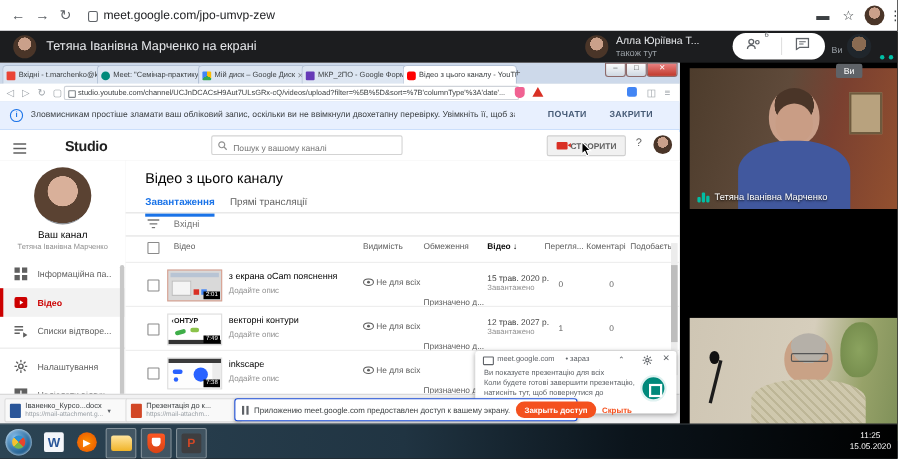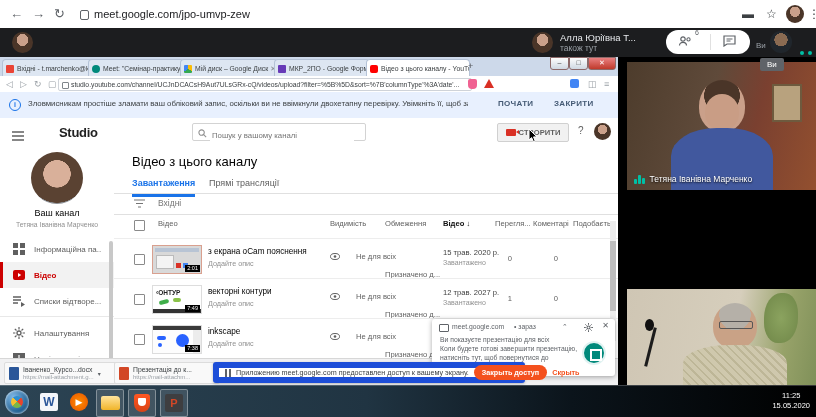--- a/index.html
+++ b/index.html
@@ -77,21 +77,21 @@
   #tab-live{left:95px;color:#606060;}
   .hline{position:absolute;left:0;width:504px;border-top:1px solid #e0e0e0;}
   #filter-label{left:44px;top:52px;font-size:8.5px;color:#757575;}
   .th{position:absolute;top:73px;font-size:7.6px;color:#606060;}
   .checkbox{width:9px;height:9px;border:1.5px solid #8a8a8a;border-radius:1px;}
   .vrow{position:absolute;left:0;width:504px;height:40px;border-top:1px solid #ededed;}
   .thumb{position:absolute;left:38px;top:6px;width:48px;height:27px;background:#e8e8e8;overflow:hidden;}
   .dur{position:absolute;right:1px;bottom:1px;background:#000;color:#fff;font-size:5.5px;padding:0 2px;line-height:7px;}
   .vtitle{position:absolute;left:94px;top:8px;width:108px;font-size:8.2px;color:#030303;white-space:nowrap;overflow:hidden;}
   .vdesc{position:absolute;left:94px;top:20px;font-size:7.2px;color:#909090;}
-  .cvis{position:absolute;left:216px;top:13px;font-size:7.6px;color:#606060;display:flex;gap:16px;align-items:center;}
+  .cvis{position:absolute;left:216px;top:13px;font-size:7.6px;color:#606060;display:flex;gap:2px;align-items:center;}
   .crest{position:absolute;left:271px;top:31px;font-size:7.6px;color:#606060;}
   .cdate{position:absolute;left:329px;top:9px;font-size:7.6px;color:#404040;}
   .cdatesub{position:absolute;left:329px;top:20px;font-size:7px;color:#909090;}
   .cviews{position:absolute;left:384px;top:15px;width:14px;text-align:right;font-size:7.6px;color:#606060;}
   .ccomm{position:absolute;left:430px;top:15px;width:14px;text-align:right;font-size:7.6px;color:#606060;}
   #content-scroll{left:496px;top:75px;width:6px;height:120px;background:#ececec;}
   #content-scroll div{width:6px;height:70px;background:#bdbdbd;margin-top:20px;}
   
   #popup{left:432px;top:262px;width:183px;height:57px;background:#fff;border-radius:3px;
     box-shadow:0 1px 5px rgba(0,0,0,.35);z-index:30;}
@@ -100,21 +100,21 @@
   #pop-circle{position:absolute;right:9px;top:22px;width:24px;height:24px;border-radius:50%;background:#00897b;
     border:2px solid #e0f2f1;box-sizing:border-box;}
   #pop-circle:after{content:"";position:absolute;left:6px;top:6px;width:8px;height:8px;border:2px solid #fff;}
   
   #dlbar{left:0;top:301px;width:618px;height:27px;background:#f1f1f2;border-top:1px solid #d7d7d7;}
   .dl-item{position:absolute;top:3px;height:20px;background:#f9f9f9;border:1px solid #dcdcdc;border-radius:2px;
     display:flex;align-items:center;padding:0 4px;gap:4px;}
   .dl-name{font-size:6.8px;color:#3c4043;line-height:8px;}
   .dl-url{font-size:6px;color:#9aa0a6;line-height:7px;}
   .doc-icon{width:10px;height:13px;border-radius:1px;}
-  #sharebar{left:213px;top:305px;width:312px;height:21px;background:#fff;border:6px solid #1d4ed8;border-radius:3px;
+  #sharebar{left:213px;top:305px;width:312px;height:21px;background:#fff;border:1px solid #1d4ed8;border-radius:3px;
     box-shadow:0 1px 3px rgba(0,0,0,.25);display:flex;align-items:center;padding:0 6px;gap:5px;z-index:40;box-sizing:border-box;}
   #share-text{font-size:7.2px;color:#3c4043;white-space:nowrap;}
   #stop-share{background:#f4511e;color:#fff;font-size:7.2px;font-weight:bold;border-radius:10px;padding:3px 8px;white-space:nowrap;}
   #hide-share{color:#f4511e;font-size:7.2px;font-weight:bold;}
   .pause-bars{display:flex;gap:2px;}
   .pause-bars i{width:2px;height:8px;background:#5f6368;}
   
   .tile{position:absolute;left:627px;width:189px;overflow:hidden;}
   .tile-label{position:absolute;left:7px;bottom:6px;color:#fff;font-size:8.5px;text-shadow:0 1px 2px rgba(0,0,0,.9);
     display:flex;align-items:center;gap:5px;}
@@ -147,20 +147,21 @@
     <span class="abs" style="left:80px;top:10px;width:7px;height:8px;border:1px solid #5f6368;border-radius:2px;"></span>
     <span class="abs" id="url-main" style="left:94px;">meet.google.com/jpo-umvp-zew</span>
     <span class="abs tr-icon" style="left:742px;">▬</span>
     <span class="abs tr-icon" style="left:766px;">☆</span>
     <span class="abs avatar" style="left:786px;top:5px;width:18px;height:18px;"></span>
     <span class="abs tr-icon" style="left:808px;">⋮</span>
   </div>
 
   <div class="abs" id="meetbar">
     <span class="abs avatar" style="left:12px;top:4px;width:21px;height:21px;"></span>
+    <span class="abs" id="presenter-name" style="left:42px;">Тетяна Іванівна Марченко на екрані</span>
     <span class="abs avatar" style="left:532px;top:4px;width:21px;height:21px;"></span>
     <span class="abs mb-name" style="left:560px;top:4px;">Алла Юріївна Т...</span>
     <span class="abs mb-sub" style="left:560px;top:15px;">також тут</span>
     <div class="abs" id="meet-controls" style="left:666px;top:2px;width:84px;">
       <span style="margin-left:12px;position:relative;">
         <svg width="14" height="12" viewBox="0 0 14 12">
             <circle cx="5" cy="4" r="2.2" fill="none" stroke="#5f6368" stroke-width="1.2"></circle>
             <path d="M1.5 10.5c0-2 1.6-3.2 3.5-3.2s3.5 1.2 3.5 3.2" fill="none" stroke="#5f6368" stroke-width="1.2"></path>
             <circle cx="10.5" cy="4.4" r="1.6" fill="none" stroke="#5f6368" stroke-width="1.1"></circle>
           </svg>

